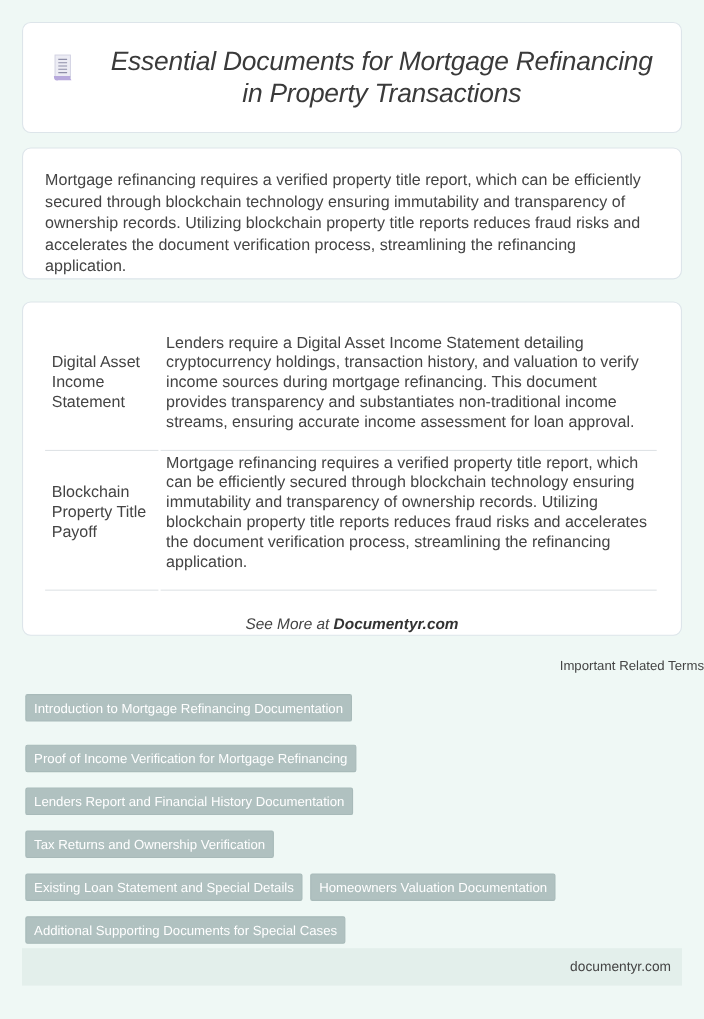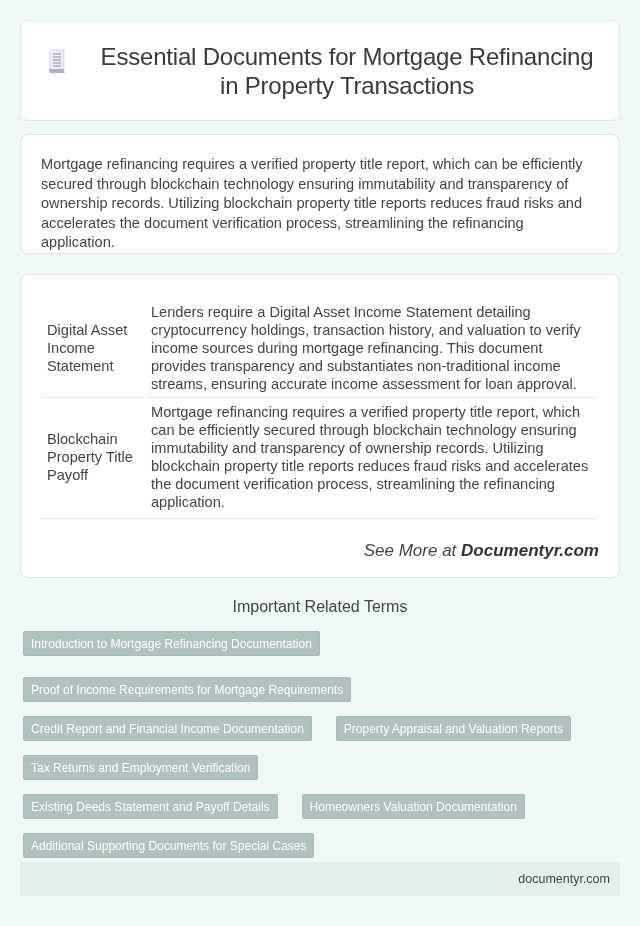--- a/index.html
+++ b/index.html
@@ -12,21 +12,21 @@
       overflow: hidden;
     }
     .card {
       position: absolute;
       left: 20px;
       width: 600px;
       background: #ffffff;
       border: 1px solid #dde5ea;
       border-radius: 8px;
     }
-    .header-card { top: 20px; height: 101px; }
+    .header-card { top: 20px; height: 101px; font-style: italic; }
     .header-inner {
       display: flex;
       align-items: center;
       justify-content: center;
       height: 100%;
       padding: 0 20px;
     }
     .doc-icon {
       width: 20px; height: 26px;
       margin-right: 28px;
@@ -57,50 +57,50 @@
       border-spacing: 2px 0;
       margin-top: 26px;
       margin-left: -2px;
     }
     td {
       font-size: 14.6px;
       line-height: 18px;
       color: #444;
       vertical-align: middle;
       border-bottom: 1px solid #dfe3e6;
-      padding: 2px 4px 4px 6px;
+      padding: 2px 4px 16px 6px;
     }
     td.term { width: 103px; }
     td.desc { padding-left: 5px; padding-right: 8px; }
     tr.row1 td { height: 95px; }
     tr.row2 td { height: 121px; }
     .see-more {
-      text-align: right;
+      text-align: center;
       font-style: italic;
-      font-size: 17px;
+      font-size: 14px;
       color: #444;
       margin-top: 22px;
     }
     .see-more b { font-weight: bold; color: #333; }
     .related-title {
       position: absolute;
       top: 598px;
       left: 0; width: 640px;
-      text-align: center;
-      font-size: 16px;
+      text-align: right;
+      font-size: 12px;
       color: #444;
     }
     .tags {
       position: absolute;
       top: 631px;
       left: 23px;
       width: 590px;
       display: flex;
       flex-wrap: wrap;
-      gap: 7px 24px;
+      gap: 7px 7px;
     }
     .tag {
       background: #b0c1c0;
       color: #ffffff;
       font-size: 12px;
       line-height: 25px;
       height: 25px;
       padding: 0 7px;
       border-radius: 2px;
       border: 1px solid #a8bab9;
@@ -163,28 +163,27 @@
     <span>See More at </span><b>Documentyr.com</b>
   </p>
 </div>
 
 <div class="related-title">Important Related Terms</div>
 
 <div class="tags">
   <span class="tag">Introduction to Mortgage Refinancing Documentation</span>
   <div class="break"></div>
   <div class="break"></div>
-  <span class="tag">Proof of Income Requirements for Mortgage Requirements</span>
+  <span class="tag">Proof of Income Verification for Mortgage Refinancing</span>
   <div class="break"></div>
-  <span class="tag">Credit Report and Financial Income Documentation</span>
-  <span class="tag">Property Appraisal and Valuation Reports</span>
+  <span class="tag">Lenders Report and Financial History Documentation</span>
   <div class="break"></div>
-  <span class="tag">Tax Returns and Employment Verification</span>
+  <span class="tag">Tax Returns and Ownership Verification</span>
   <div class="break"></div>
-  <span class="tag">Existing Deeds Statement and Payoff Details</span>
+  <span class="tag">Existing Loan Statement and Special Details</span>
   <span class="tag">Homeowners Valuation Documentation</span>
   <div class="break"></div>
   <span class="tag">Additional Supporting Documents for Special Cases</span>
 </div>
 
 <div class="footer">
   <span>documentyr.com</span>
 </div>
 
 </body></html>

